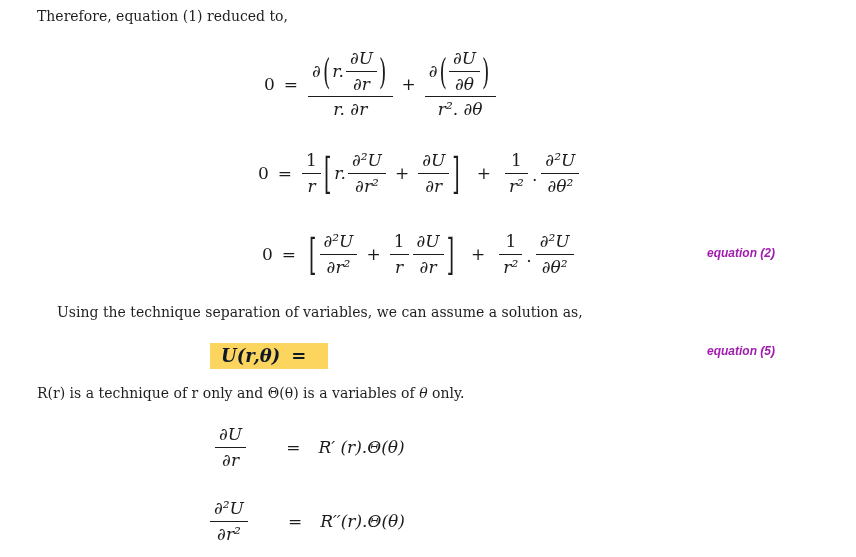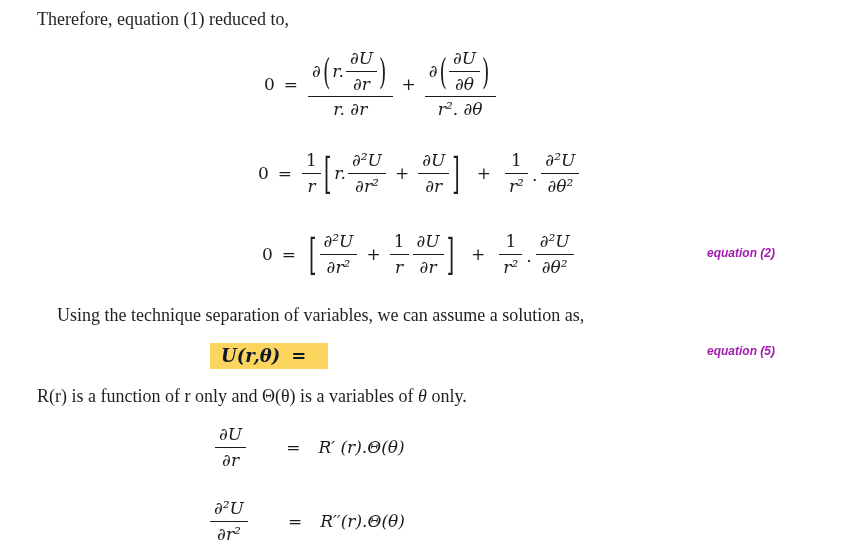--- a/index.html
+++ b/index.html
@@ -6,21 +6,21 @@
   html, body { margin: 0; padding: 0; }
   body {
     width: 856px; height: 557px;
     background: #ffffff;
     position: relative;
     overflow: hidden;
     font-family: "DejaVu Serif", "Liberation Serif", serif;
     color: #1f1f1f;
   }
   .abs { position: absolute; }
-  .bodytext { font-size: 18px; line-height: 1.25; color: #1f1f1f; font-family: Liberation Serif, serif; }
+  .bodytext { font-size: 14px; line-height: 1.25; color: #1f1f1f; }
   .math {
     font-family: "DejaVu Serif", "Liberation Serif", serif;
     font-style: italic;
     font-size: 17px;
     color: #1c1c1c;
   }
   .mrow { display: inline-flex; align-items: center; white-space: nowrap; }
   .up { font-style: normal; }
   .rel { margin: 0 10px 0 9px; font-style: normal; }
   .op { margin: 0 9px; font-style: normal; }
@@ -160,21 +160,21 @@
 <div class="abs bodytext" style="left:37px; top:304px;margin-left:20px;">Using the technique separation of variables, we can assume a solution as,</div>
 
 <div class="abs hl" style="left:210px; top:343px;">
   <span>U(r,θ)</span>
   <span class="gap">=</span>
 </div>
 
 <div class="abs eqlabel" style="left:707px; top:344px;">equation (5)</div>
 
 <div class="abs bodytext" style="left:37px; top:385px;">
-  <span>R(r) is a function of r only and </span>
+  <span>R(r) is a technique of r only and </span>
   <span>Θ(θ)</span>
   <span> is a variables of </span>
   <span class="itail">θ</span>
   <span> only.</span>
 </div>
 
 <div class="abs mrow math deriv" style="left:215px; top:425px;">
   <span class="frac">
     <span class="num">∂U</span>
     <span class="den">∂r</span>

